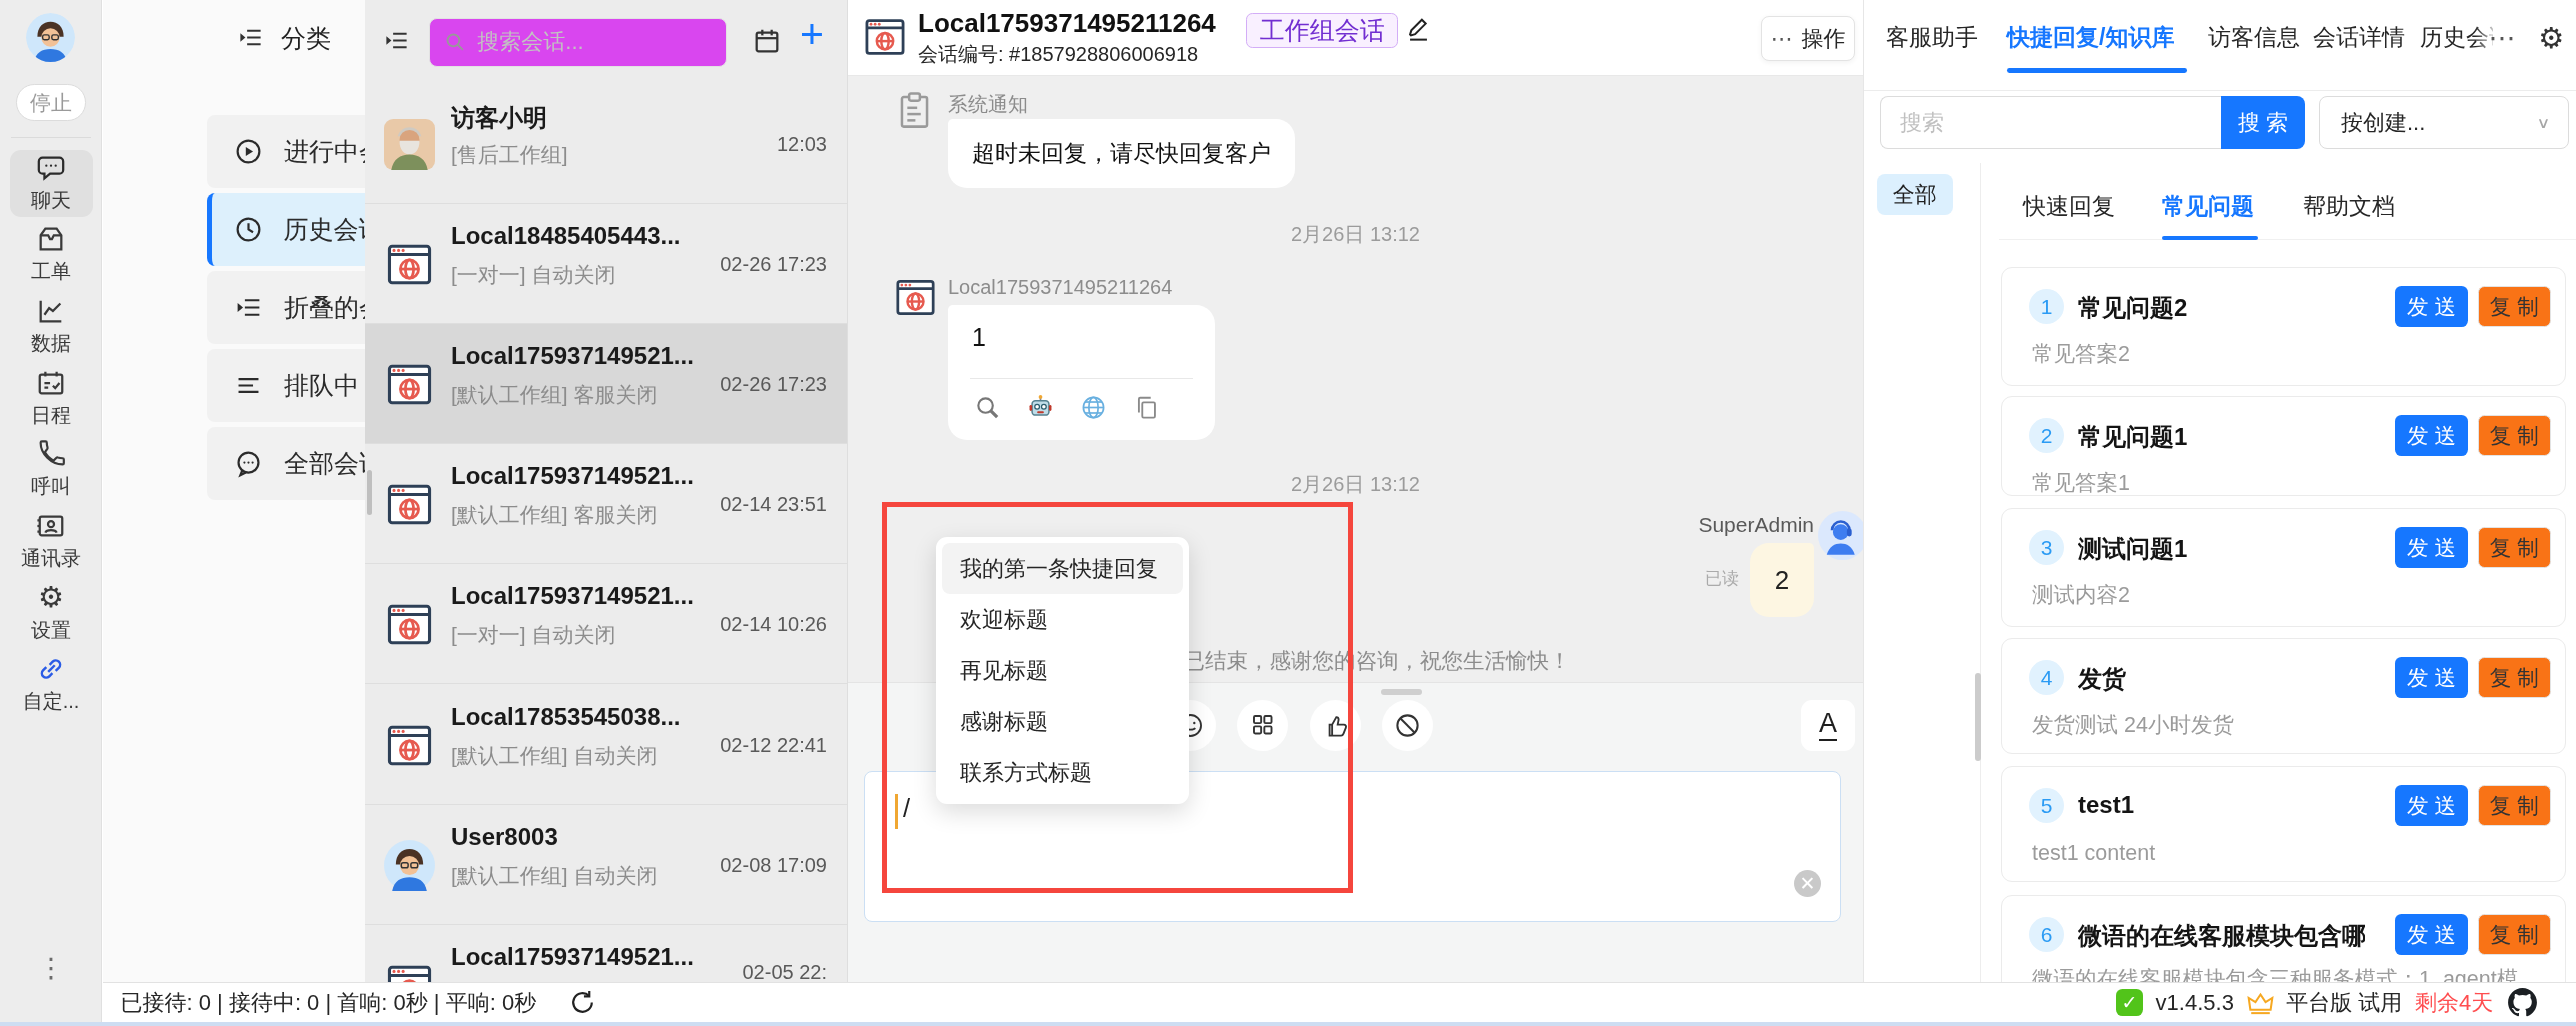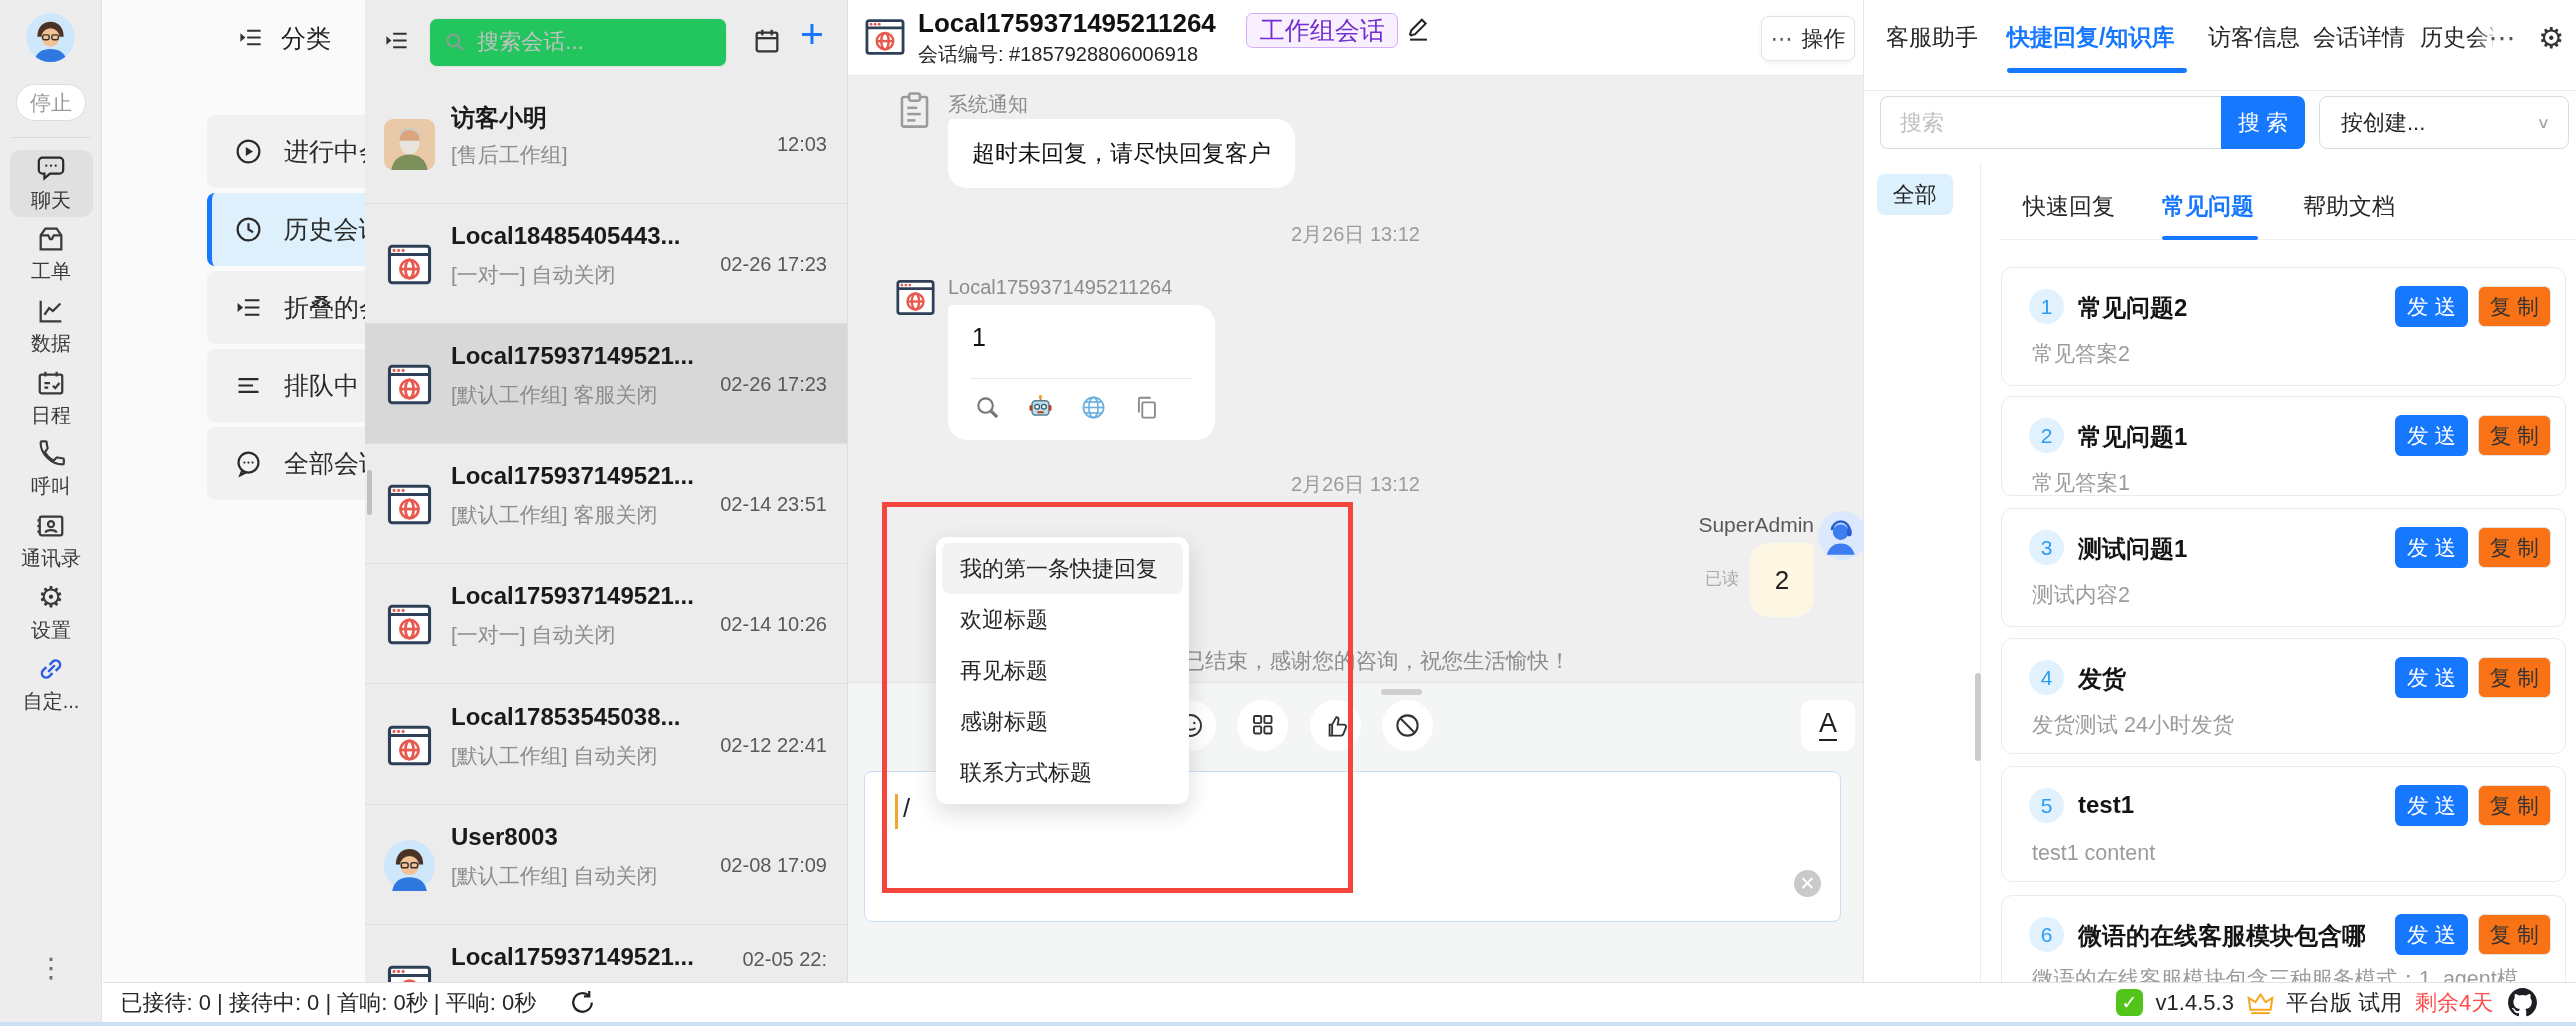--- a/index.html
+++ b/index.html
@@ -23,21 +23,21 @@
   .cat-head-ic { left:134px; top:24px; }
   .cat-title { left:178px; top:22px; font-size:25px; color:#1f1f1f; }
   .cat-gear { left:312px; top:17.5px; font-size:30px; color:#444; cursor:pointer; }
   .cat-item { left:104px; width:260px; height:73px; background:#f1f1f1; border-radius:8px; display:flex; align-items:center; gap:21px; padding-left:27px; cursor:pointer; color:#2b2b2b; }
   .cat-item .clabel { font-size:25px; }
   .cat-item.active { background:#ddf0fc; border-left:5.6px solid #1677ff; padding-left:21.5px; }
 
   
   .conv { left:365px; top:0; width:483px; height:982px; background:#ececec; border-right:0.8px solid #dedede; overflow:hidden; }
   .conv-collapse { left:17.5px; top:27px; }
-  .conv-search { left:64px; top:17.5px; width:298px; height:49px; background:#22c55e; border:0.8px solid #e2e2e2; border-radius:8px; display:flex; align-items:center; gap:11px; padding:0 14.3px; }
+  .conv-search { left:64px; top:17.5px; width:298px; height:49px; background:#d946ef; border:0.8px solid #e2e2e2; border-radius:8px; display:flex; align-items:center; gap:11px; padding:0 14.3px; }
   .conv-search input { border:none; outline:none; font-size:22px; color:#333; width:223px; background:transparent; }
   .conv-search input::placeholder { color:#c2c2c2; }
   .conv-cal { left:387px; top:25.5px; cursor:pointer; }
   .conv-plus { left:435px; top:14.3px; font-size:41px; font-weight:300; color:#1677ff; cursor:pointer; line-height:1; }
   .conv-thumb { left:1.6px; top:470px; width:5.6px; height:45px; background:#bfbfbf; border-radius:3.2px; }
   .citem { left:0; width:483px; height:120px; border-bottom:0.8px solid #dedede; cursor:pointer; }
   .citem.sel { background:#d8d8d8; }
   .citem .cav { position:absolute; left:19px; top:35px; width:51px; height:51px; }
   .citem .cname { position:absolute; left:86px; top:17.5px; font-size:24px; font-weight:bold; color:#1a1a1a; max-width:263px; white-space:nowrap; overflow:hidden; }
   .citem .csub { position:absolute; left:86px; top:57px; font-size:21px; color:#8c8c8c; white-space:nowrap; }
@@ -444,21 +444,21 @@
             <circle cx="16" cy="12.5" r="1.7" fill="#e65a4f"></circle>
             <circle cx="21" cy="12.5" r="1.7" fill="#e65a4f"></circle>
             <g stroke="#e65a4f" stroke-width="3" fill="none">
               <circle cx="28" cy="33" r="10"></circle>
               <ellipse cx="28" cy="33" rx="4.5" ry="10"></ellipse>
               <line x1="18" y1="33" x2="38" y2="33"></line>
             </g>
           </svg>
         </span>
       <span class="cname">Local175937149521...</span>
-      <span class="ctime" style="top:23px;text-align:right;">02-05 22:</span>
+      <span class="ctime" style="top:36px;text-align:right;">02-05 22:</span>
     </div>
   </section>
 
   <section class="abs chat">
     <div class="abs chat-head">
       <span class="abs chat-av">
           <svg width="46" height="46" viewBox="0 0 56 56">
             <rect x="6" y="8" width="44" height="40" rx="3" fill="#fff" stroke="#2e4057" stroke-width="3.4"></rect>
             <line x1="6" y1="17" x2="50" y2="17" stroke="#2e4057" stroke-width="3.4"></line>
             <circle cx="11" cy="12.5" r="1.7" fill="#e65a4f"></circle>

